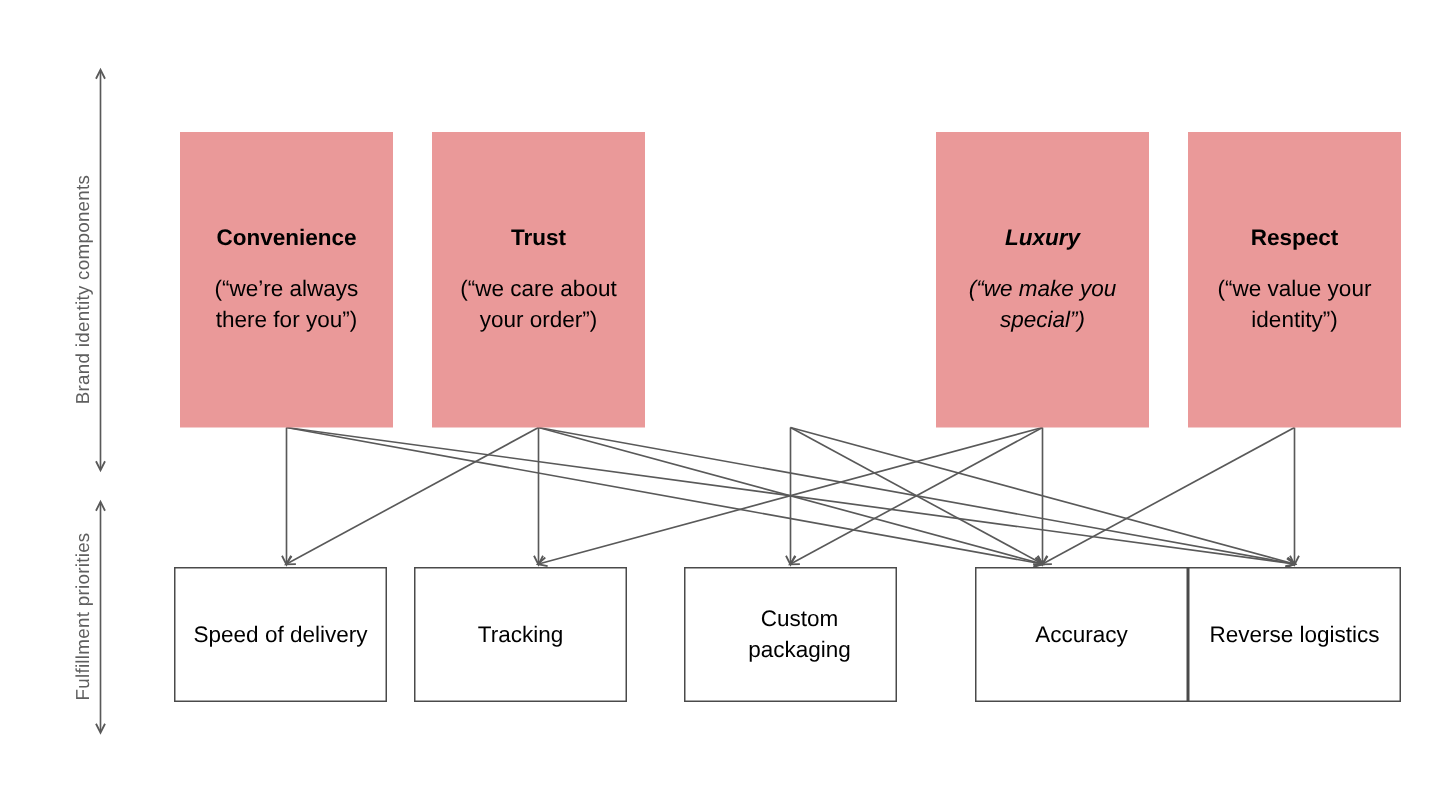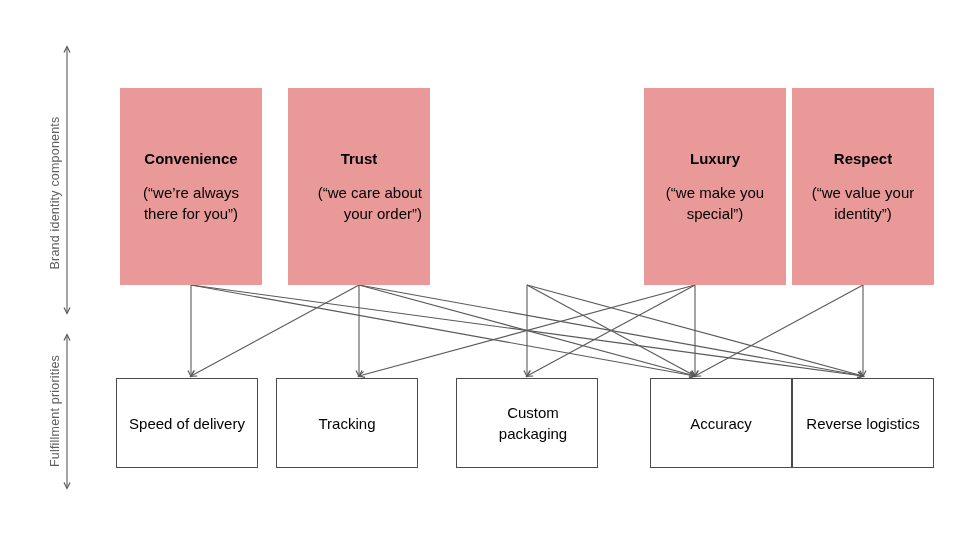--- a/index.html
+++ b/index.html
@@ -111,25 +111,25 @@
     </svg>
 
   <div class="axis-label" style="left:55px; top:193px;">Brand identity components</div>
 
   <div class="axis-label" style="left:55px; top:411px;">Fulfillment priorities</div>
 
   <div class="top-box" style="left:120px;">
     <div class="box-title">Convenience</div>
     <div class="box-quote">(“we’re always there for you”)</div>
   </div>
-  <div class="top-box" style="left:288px;text-align:right;">
+  <div class="top-box" style="left:288px;">
     <div class="box-title">Trust</div>
     <div class="box-quote">(“we care about your order”)</div>
   </div>
-  <div class="top-box" style="left:644px;">
+  <div class="top-box" style="left:624px;font-style:italic;">
     <div class="box-title">Luxury</div>
     <div class="box-quote">(“we make you special”)</div>
   </div>
   <div class="top-box" style="left:792px;">
     <div class="box-title">Respect</div>
     <div class="box-quote">(“we value your identity”)</div>
   </div>
 
   <div class="bottom-box" style="left:116px;">
     <div class="bottom-label">Speed of delivery</div>

